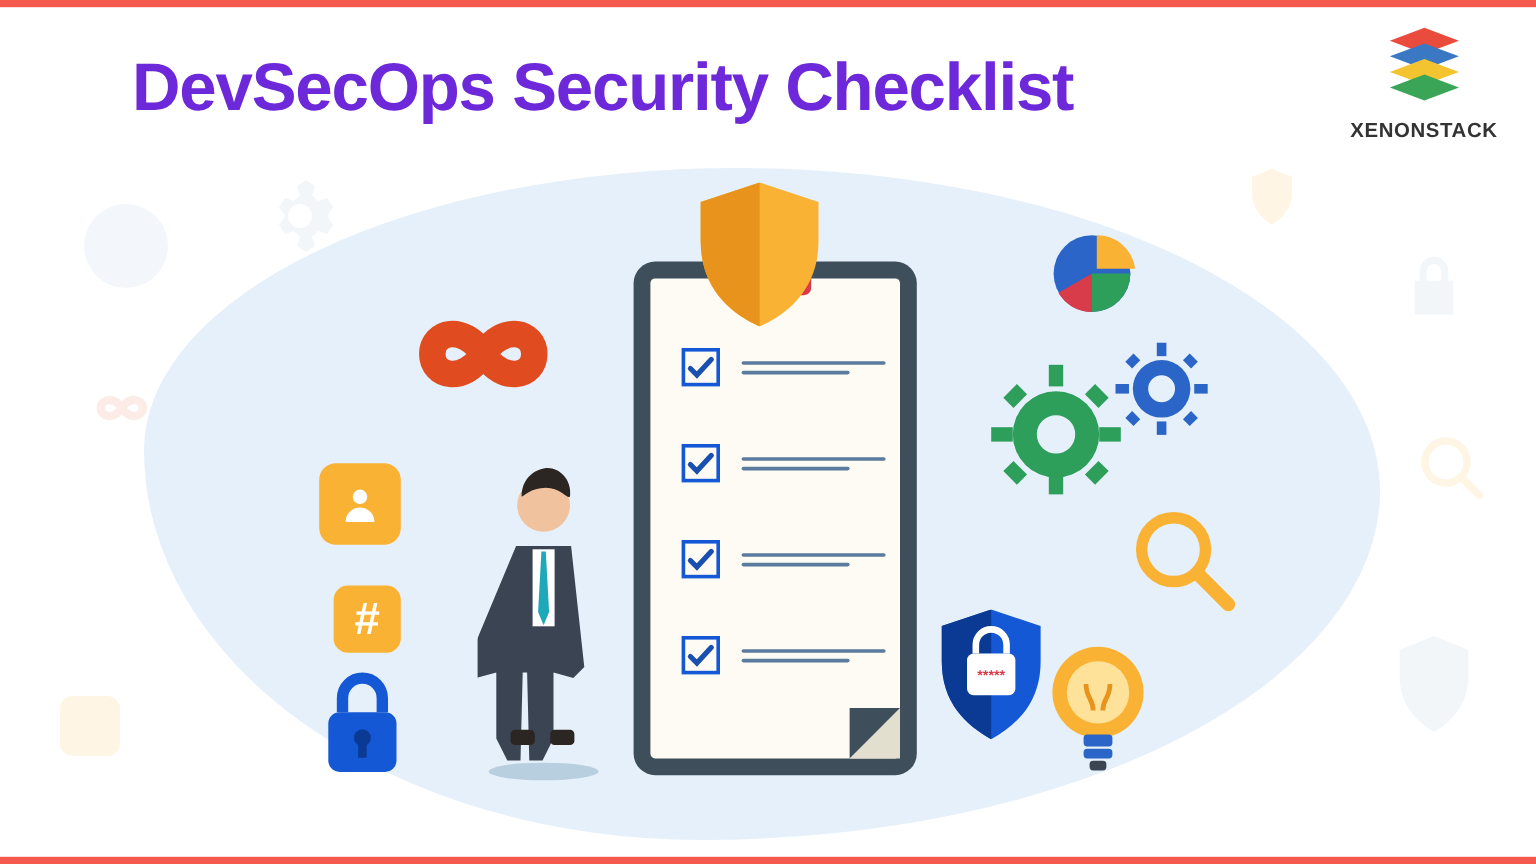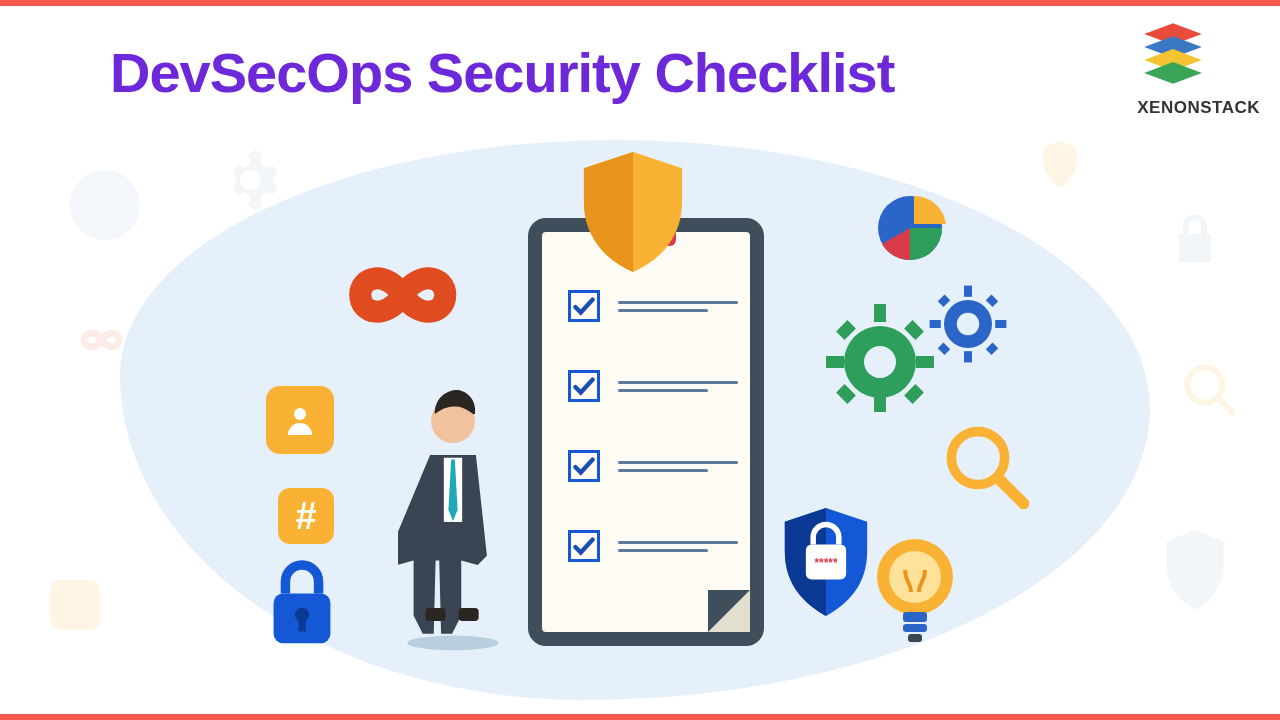--- a/index.html
+++ b/index.html
@@ -1,20 +1,20 @@
 <!DOCTYPE html>
 <html><head>
 <meta charset="utf-8">
 <style>
 *{margin:0;padding:0;box-sizing:border-box}
 body{width:1280px;height:720px;font-family:Arial,Helvetica,sans-serif;position:relative;background:#fff;overflow:hidden}
 .top-bar,.bottom-bar{position:absolute;left:0;width:100%;height:6px;background:#F45B4E}
 .top-bar{top:0}.bottom-bar{bottom:0}
 .title{position:absolute;top:40px;left:110px;font-size:56px;font-weight:900;color:#6d28d9;letter-spacing:-1px}
-.logo{position:absolute;top:16px;right:20px;}
+.logo{position:absolute;top:16px;right:32px;text-align:center}
 .logo-text{font-weight:700;font-size:17px;color:#333;margin-top:6px;letter-spacing:0.5px}
 .blob{position:absolute;background:#E6F0FA;border-radius:50%}
 .bg-blob{position:absolute;top:140px;left:120px;width:1030px;height:560px;background:#E6F0FA;border-radius:48% 52% 55% 45% / 42% 48% 52% 58%}
 .clipboard{position:absolute;top:218px;left:528px;width:236px;height:428px;background:#3F4E5B;border-radius:18px}
 .clip-paper{position:absolute;top:14px;left:14px;right:14px;bottom:14px;background:#FDFBF3;border-radius:4px}
 .clip-top{position:absolute;top:-22px;left:88px;width:60px;height:50px;background:#D83C4A;border-radius:8px 8px 6px 6px}
 .clip-top::before{content:'';position:absolute;top:-10px;left:20px;width:20px;height:20px;background:#D83C4A;border-radius:4px}
 .check-item{position:absolute;left:26px;display:flex;align-items:center}
 .checkbox{width:32px;height:32px;border:3px solid #1558D6;display:flex;align-items:center;justify-content:center}
 .lines{margin-left:18px}

